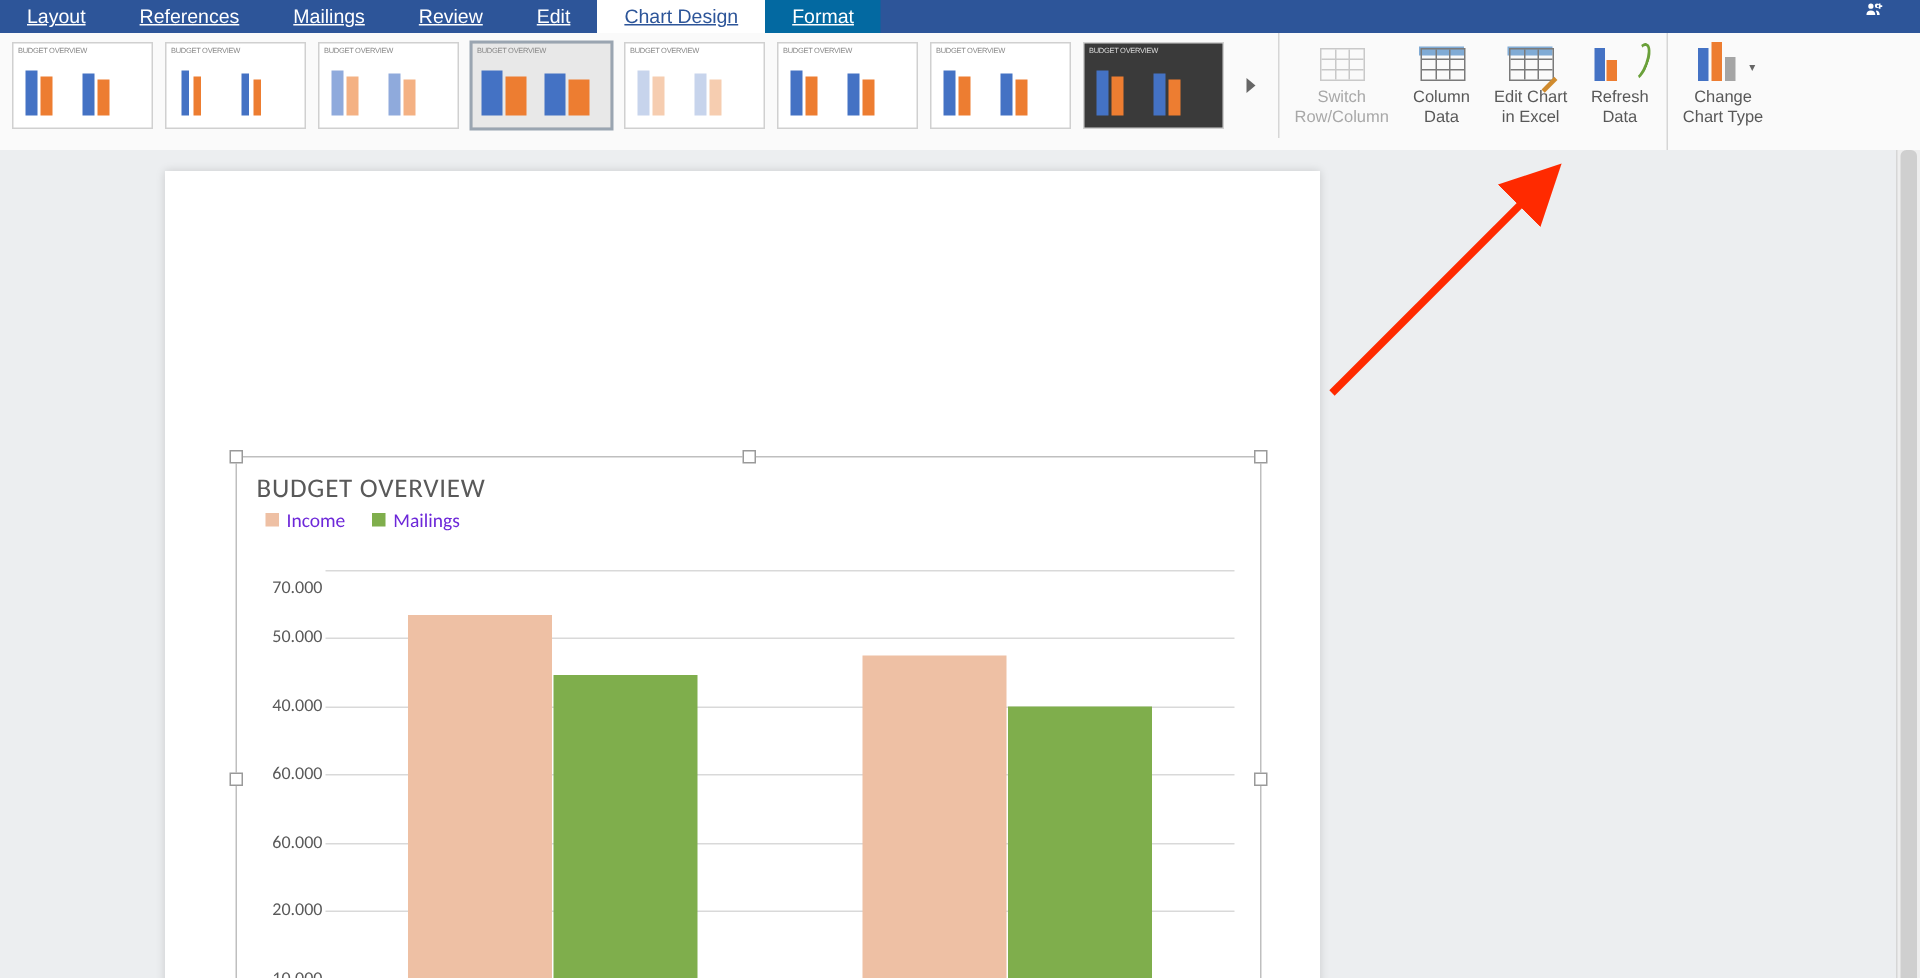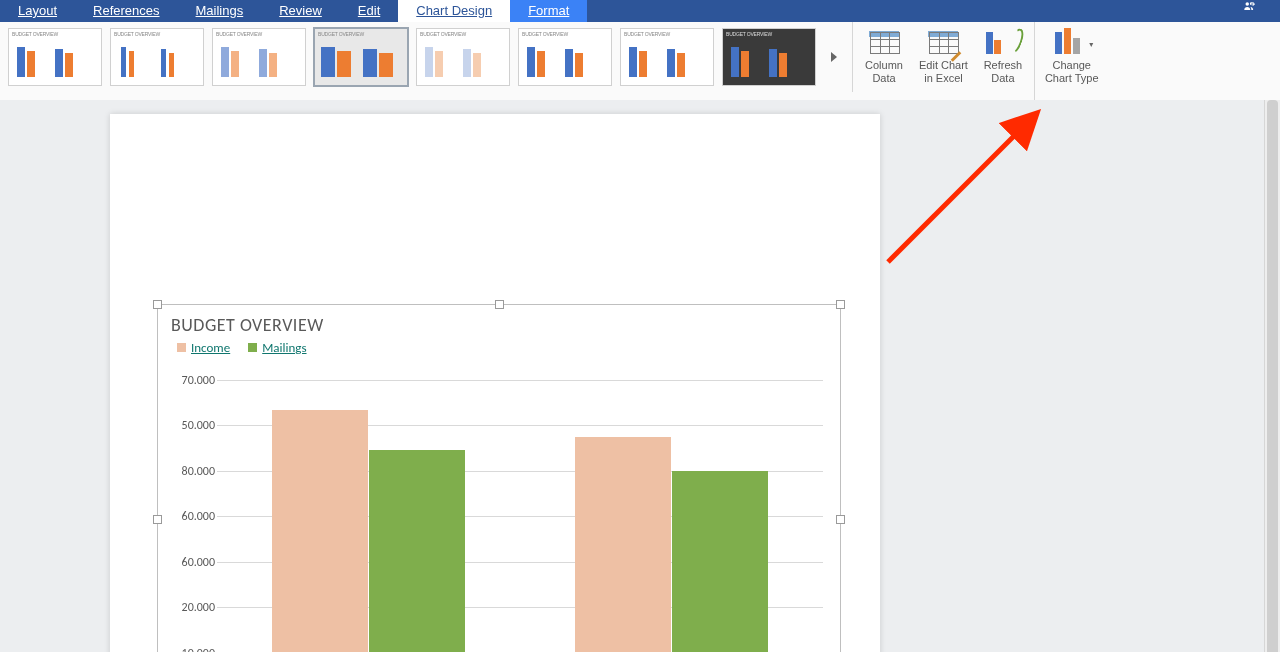--- a/index.html
+++ b/index.html
@@ -28,21 +28,21 @@
     padding: 3px 18px 0 18px;
     cursor: default;
     text-decoration: underline;
   }
   .tab-strip .tab.active {
     background: #fff;
     color: #2d5599;
     font-weight: 500;
   }
   .tab-strip .tab.context {
-    background: #3b82f6;
+    background: #0369a1;
   }
   .share-area {
     margin-left: auto;
     display: flex;
     align-items: center;
     gap: 6px;
     padding: 0 14px;
     font-size: 13px;
     flex-direction: column;
   }
@@ -218,22 +218,21 @@
     font-size:18px;
     letter-spacing:.5px;
     color:#595959;
     margin:4px 0 4px 8px;
   }
   .legend{
     display:flex;gap:18px;
     font-size:13px;
     margin:0 0 4px 14px;
     align-items:center;
-    color:#0f766e;
-    text-decoration:underline;
+    color:#6d28d9;
   }
   .swatch{
     display:inline-block;width:9px;height:9px;margin-right:5px;
   }
 
   .plot{
     position:absolute;
     left:54px;right:12px;
     top:70px;bottom:30px;
   }
@@ -350,20 +349,27 @@
       <span class="thumb-title" style="color:#ddd">BUDGET OVERVIEW</span>
       <span class="mini-bar" style="left:8px;height:30px;background:#4472c4"></span>
       <span class="mini-bar" style="left:18px;height:26px;background:#ed7d31"></span>
       <span class="mini-bar" style="left:46px;height:28px;background:#4472c4"></span>
       <span class="mini-bar" style="left:56px;height:24px;background:#ed7d31"></span>
     </div>
     <div class="gallery-more"></div>
   </div>
 
   <div class="cmd-group">
+    <div class="cmd-btn disabled">
+      <span class="icon-box">
+        <span class="ic-grid" style="color:#c9c9c9"></span>
+      </span>
+      <span>Switch</span>
+      <span>Row/Column</span>
+    </div>
     <div class="cmd-btn">
       <span class="icon-box">
         <span class="ic-head" style="color:#2e77bc"></span>
         <span class="ic-grid" style="color:#7a7a7a"></span>
       </span>
       <span>Column</span>
       <span>Data</span>
     </div>
     <div class="cmd-btn">
       <span class="icon-box">
@@ -427,23 +433,23 @@
           <div class="grid-line" style="top: 181.714px;"></div>
           <div class="grid-line" style="top: 136.286px;"></div>
           <div class="grid-line" style="top: 90.8571px;"></div>
           <div class="grid-line" style="top: 45.4286px;"></div>
           <div class="grid-line" style="top: 0px;"></div>
           <div class="y-axis">
             <div class="y-tick" style="top: 272.571px;">10.000</div>
             <div class="y-tick" style="top: 227.143px;">20.000</div>
             <div class="y-tick" style="top: 181.714px;">60.000</div>
             <div class="y-tick" style="top: 136.286px;">60.000</div>
-            <div class="y-tick" style="top: 90.8571px;">80.000</div>
+            <div class="y-tick" style="top: 90.8571px;">40.000</div>
             <div class="y-tick" style="top: 45.4286px;">50.000</div>
-            <div class="y-tick" style="top: 0px;">70.000</div>
+            <div class="y-tick" style="top: 12px;">70.000</div>
           </div>
           <div class="bar" style="background: rgb(238, 192, 164); width: 96.96px; height: 288.471px; left: 54.54px;"></div>
           <div class="bar" style="background: rgb(127, 174, 76); width: 96.96px; height: 247.586px; left: 151.5px;"></div>
           <div class="bar" style="background: rgb(238, 192, 164); width: 96.96px; height: 261.214px; left: 357.54px;"></div>
           <div class="bar" style="background: rgb(127, 174, 76); width: 96.96px; height: 227.143px; left: 454.5px;"></div>
         </div>
     </div>
   </div>
 </div>
 

